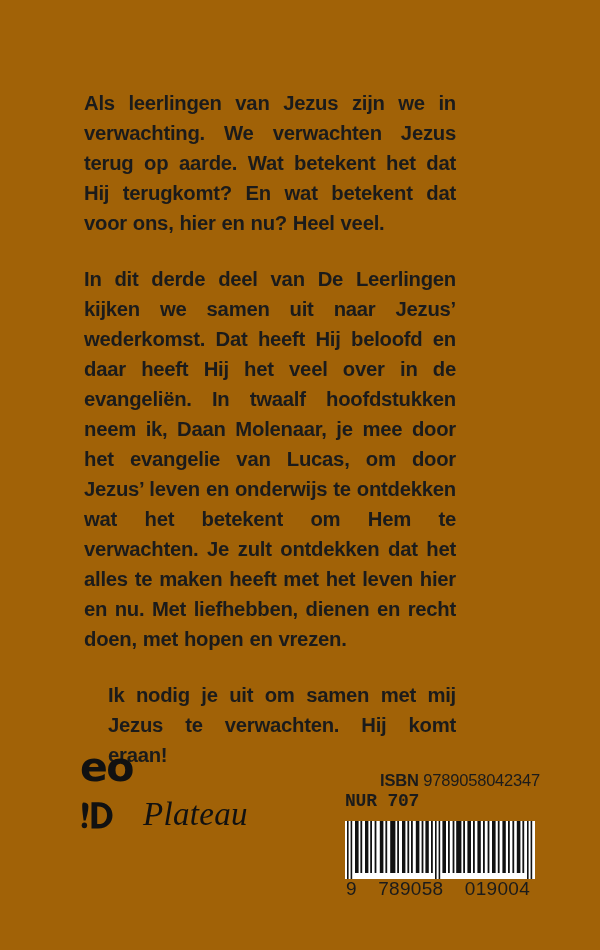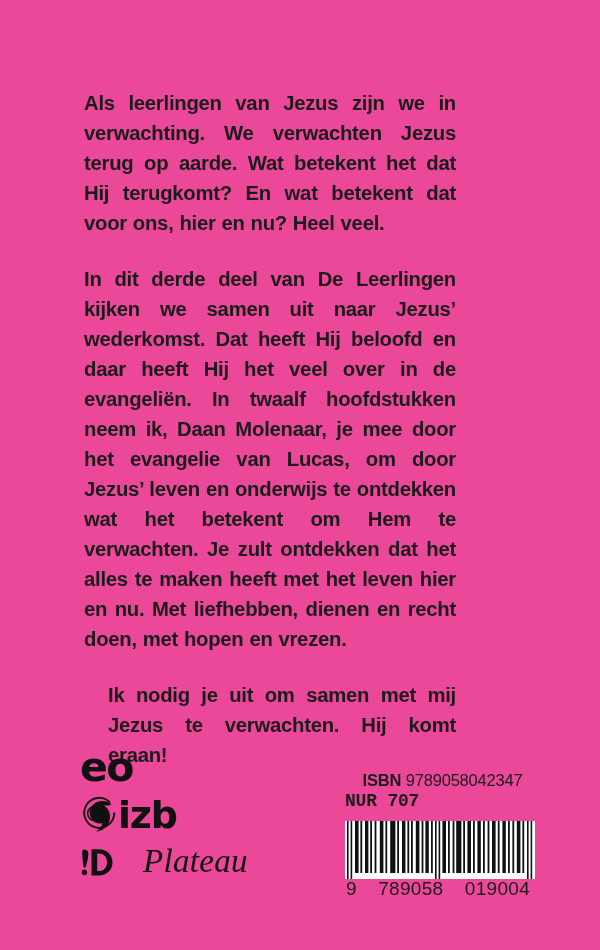--- a/index.html
+++ b/index.html
@@ -12,21 +12,21 @@
     height: 950px;
     position: relative;
     overflow: hidden;
     font-family: "Liberation Sans", sans-serif;
     color: #1a1a1a;
   }
 
   #page {
     position: absolute;
     inset: 0;
-    background: #ec4899;
+    background: #a16207;
   }
 
   
   .blurb {
     position: absolute;
     left: 84px;
     top: 88px;
     width: 372px;
   }
   .para {
@@ -105,21 +105,21 @@
   }
 
   
   .isbn-block {
     position: absolute;
     left: 345px;
     top: 770px;
     width: 195px;
   }
   .isbn-line {
-    text-align: center;
+    text-align: right;
     font-family: "Liberation Sans", sans-serif;
     font-size: 16.5px;
     line-height: 21px;
     color: #1b1b1b;
     white-space: nowrap;
   }
   .isbn-label {
     font-weight: 700;
     letter-spacing: -0.2px;
   }
@@ -170,34 +170,20 @@
     <p class="para">In dit derde deel van De Leerlingen kijken we samen uit naar Jezus’ wederkomst. Dat heeft Hij beloofd en daar heeft Hij het veel over in de evangeliën. In twaalf hoofdstukken neem ik, Daan Molenaar, je mee door het evangelie van Lucas, om door Jezus’ leven en onderwijs te ontdekken wat het betekent om Hem te verwachten. Je zult ontdekken dat het alles te maken heeft met het leven hier en nu. Met liefhebben, dienen en recht doen, met hopen en vrezen.</p>
     <p class="para">Ik nodig je uit om samen met mij Jezus te verwachten. Hij komt eraan!</p>
   </div>
 
   <div class="logos">
 
     <div class="logo-row">
       <span class="logo-eo">eo</span>
     </div>
 
-    <div class="logo-row logo-izb">
-      <span class="izb-mark">
-        <svg viewBox="0 0 40 40" width="40" height="40" xmlns="http://www.w3.org/2000/svg">
-
-          <path d="M30 7.5 A15 15 0 1 0 34.2 17.5" fill="none" stroke="#111111" stroke-width="1.9"></path>
-
-          <path d="M31.5 9.2 C25 3.6 14 5.4 10.6 13.2 C7.6 20.2 12 27.4 18.6 28.4 C22.2 29 25.4 27.2 26.4 24.2 C27.3 21.4 25.8 18.4 23 18 L23 24.2 C23 30 20.2 34.2 16 36.4 C22.6 36 28 31.4 29.6 25.4 C31.2 19.4 28.6 13.2 23.8 10.6 C27 10.2 29.6 10.8 31.5 9.2 Z" fill="#111111"></path>
-
-          <circle cx="14.6" cy="18.6" r="3.1" fill="#111111"></circle>
-          <circle cx="14.6" cy="18.6" r="7.0" fill="none" stroke="#111111" stroke-width="1.6"></circle>
-        </svg>
-      </span>
-      <span class="izb-text">izb</span>
-    </div>
 
     <div class="logo-row logo-plateau">
       <span class="plateau-mark">
         <svg viewBox="0 0 38 38" width="38" height="38" xmlns="http://www.w3.org/2000/svg">
 
           <path d="M3.5 6.5 C6.5 6.5 8.4 7.6 8.4 10.4 C8.4 15.2 6.6 20.6 5.6 24.6 L3.6 24.6 C3.1 20.2 2.2 14.6 2.2 10.2 C2.2 7.8 2.6 6.5 3.5 6.5 Z" fill="#111111"></path>
           <ellipse cx="4.4" cy="29.3" rx="2.7" ry="2.9" fill="#111111"></ellipse>
 
           <path d="M11.5 6.2 L18.5 6.2 C27.5 6.2 32.5 12.2 32.5 19.2 C32.5 26.6 27.2 32.4 18.2 32.4 L11.5 32.4 Z M17.2 10.6 L17.2 28.0 L18.6 28.0 C24.2 28.0 27.0 24.4 27.0 19.2 C27.0 14.2 24.2 10.6 18.6 10.6 Z" fill="#111111"></path>
         </svg>

